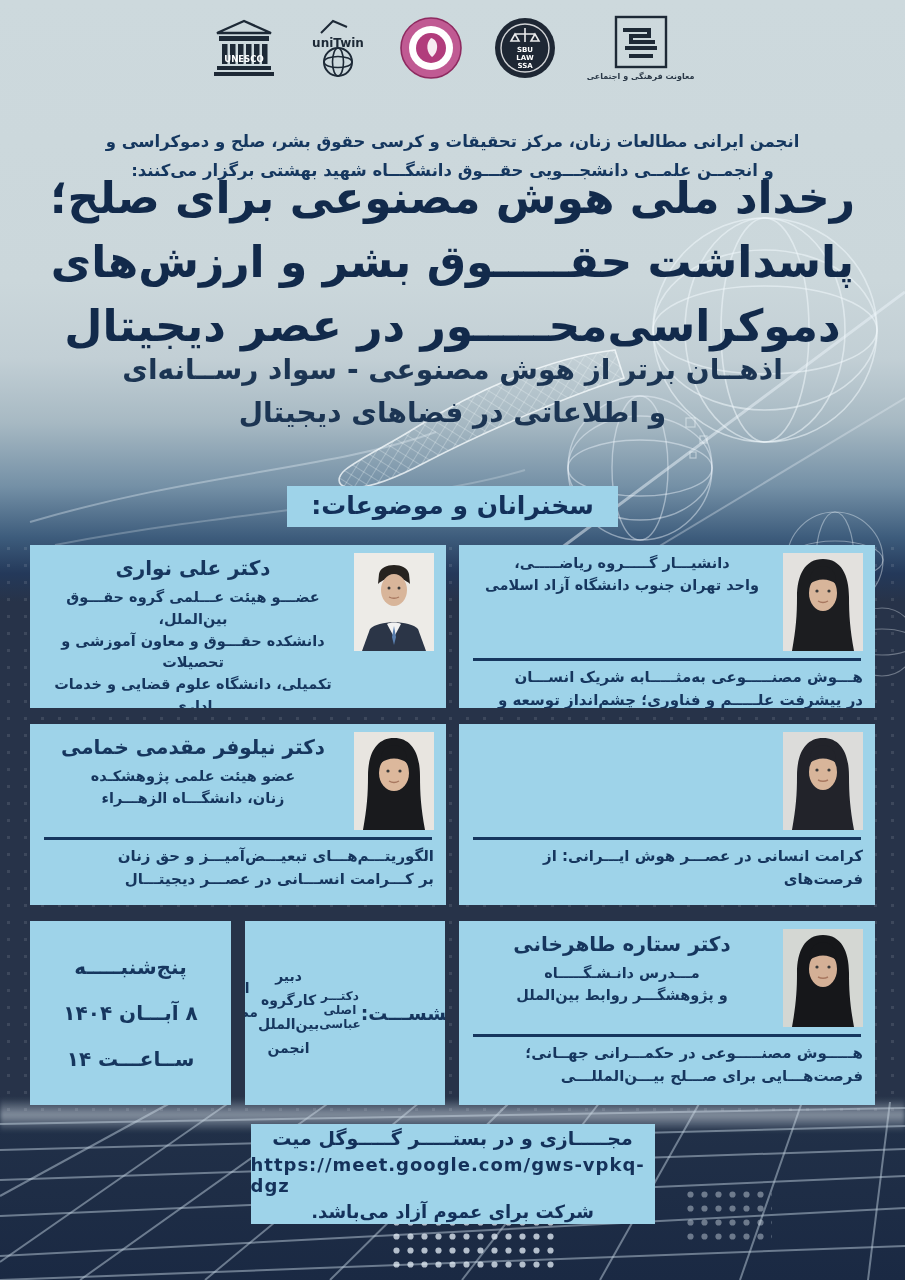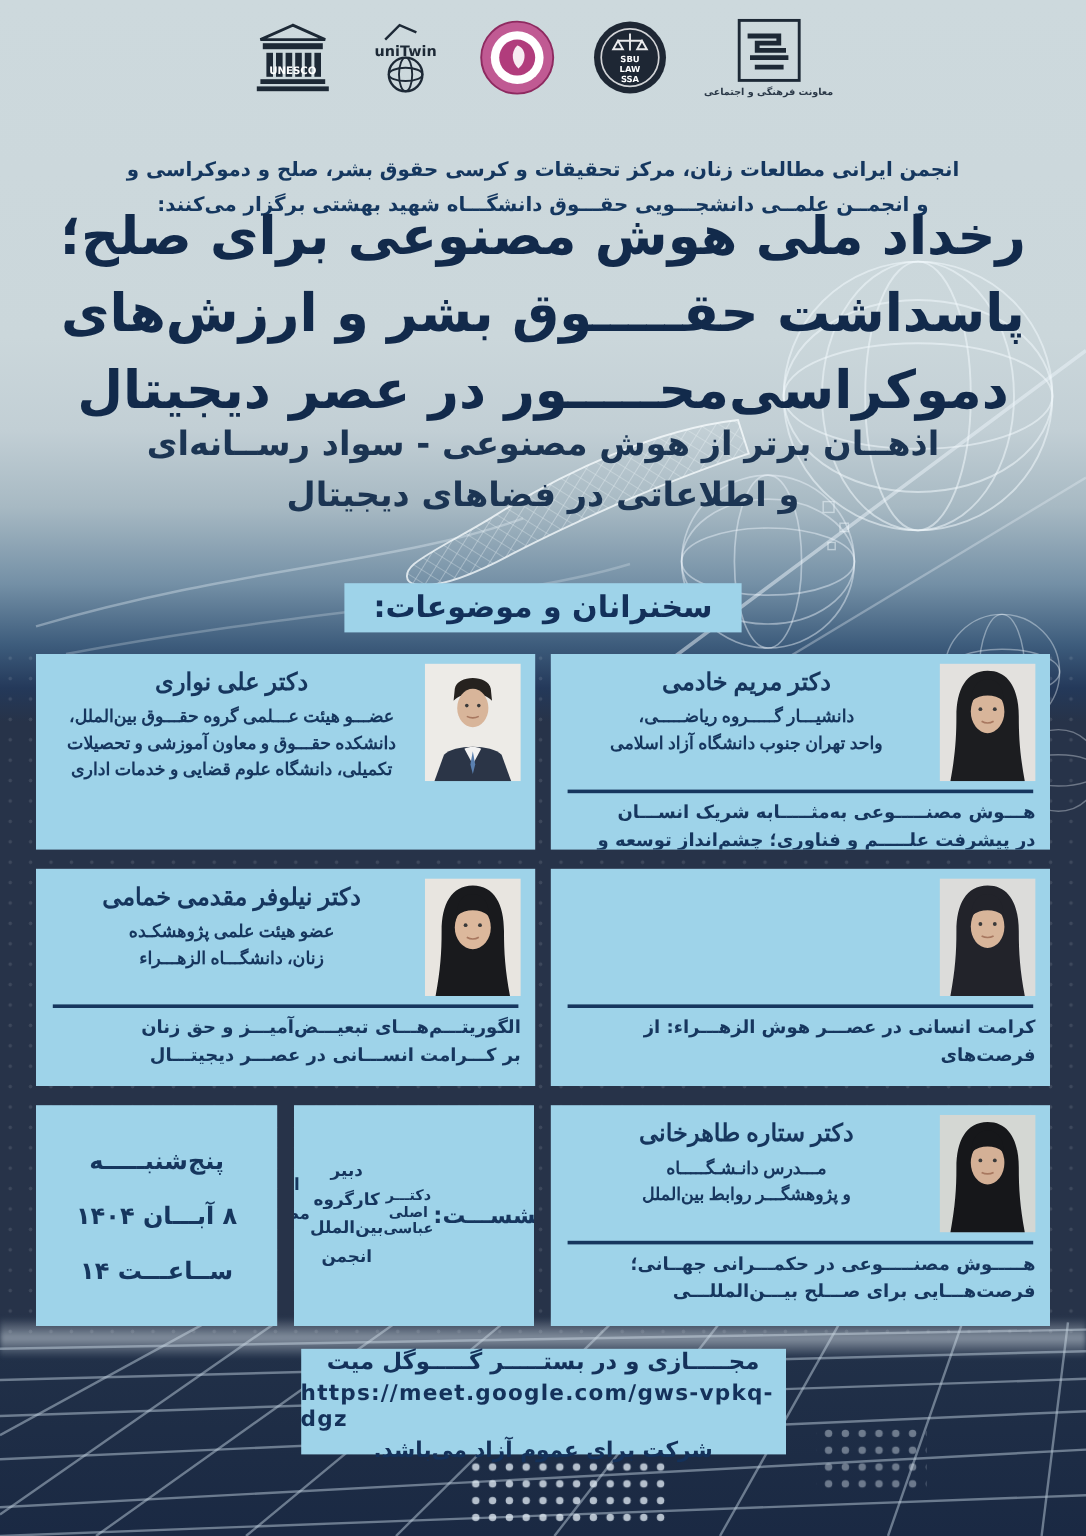--- a/index.html
+++ b/index.html
@@ -42,39 +42,39 @@
     font-size:25px;padding:5px 24px 7px;}
 
   
   .rows{position:absolute;top:545px;left:30px;right:30px;}
   .row{display:flex;justify-content:space-between;}
   .row1{margin-bottom:16px;}
   .row2{margin-bottom:16px;}
   .card{background:#9ed3e9;color:#16365e;box-sizing:border-box;overflow:hidden;}
   .speaker{width:416px;padding:8px 12px 6px;}
   .h163{height:163px;} .h181{height:181px;} .h184{height:184px;}
-  .card-top{display:flex;gap:10px;align-items:flex-start;font-family:Liberation Serif, serif;}
+  .card-top{display:flex;gap:10px;align-items:flex-start;}
   .photo{width:80px;height:98px;flex:0 0 auto;}
   .card-texts{flex:1 1 auto;min-width:0;}
   .sp-name{font-size:20px;font-weight:bold;text-align:center;margin:3px 0 7px;}
   .sp-aff{font-size:14.5px;font-weight:bold;text-align:center;line-height:1.5;}
   .rule{border-top:3px solid #16365e;margin:7px 2px 5px;}
   .sp-topic{font-size:15px;font-weight:bold;text-align:right;line-height:1.55;}
 
   .date-card{width:201px;display:flex;flex-direction:column;justify-content:center;
     align-items:center;text-align:center;font-weight:bold;font-size:20px;line-height:2.3;}
   .sec-card{width:200px;display:flex;flex-direction:row;justify-content:center;
     align-items:center;text-align:center;font-weight:bold;padding:8px 26px;box-sizing:border-box;}
   .sec-role{font-size:19px;line-height:1.8;}
   .sec-name{font-size:12px;margin:8px 0 14px;}
   .sec-desc{font-size:14px;line-height:1.7;}
 
   
-  .footer-card{position:absolute;top:1124px;left:0;right:0;margin:0 auto;width:404px;height:88px;
-    background:#9ed3e9;color:#14315a;display:flex;flex-direction:column;justify-content:space-between;
+  .footer-card{position:absolute;top:1124px;left:0;right:0;margin:0 auto;width:404px;height:100px;
+    background:#9ed3e9;color:#14315a;display:flex;flex-direction:column;justify-content:center;
     align-items:center;gap:5px;font-weight:bold;}
   .f-line1{font-size:19px;}
   .f-url{font-size:18px;direction:ltr;letter-spacing:1px;}
   .f-line3{font-size:18px;}
 </style>
 </head>
 <body>
 
 <div class="poster">
 
@@ -237,21 +237,20 @@
             <svg class="photo" viewBox="0 0 80 98">
               <rect width="80" height="98" fill="#e3e1de"></rect>
               <path d="M40,6 C22,6 14,22 14,44 C14,62 13,76 9,98 L71,98 C67,76 66,62 66,44 C66,22 58,6 40,6 Z" fill="#1c1d20"></path>
               <ellipse cx="40" cy="40" rx="14" ry="18" fill="#d8b59a"></ellipse>
               <path d="M40,13 C30,13 26,23 27,31 C34,25 46,25 53,31 C54,23 50,13 40,13 Z" fill="#1c1d20"></path>
               <circle cx="34" cy="38" r="1.6" fill="#3a3a3a"></circle>
                 <circle cx="46" cy="38" r="1.6" fill="#3a3a3a"></circle>
               <path d="M35,48 q5,3 10,0" stroke="#a87860" stroke-width="1.4" fill="none"></path>
             </svg>
             <div class="card-texts">
-              <div class="sp-name">دکتر مریم خادمی</div>
               <div class="sp-aff">دانشیـــار گـــــروه ریاضـــــی،</div>
               <div class="sp-aff">واحد تهران جنوب دانشگاه آزاد اسلامی</div>
             </div>
           </div>
           <div class="rule"></div>
           <div class="sp-topic">هـــوش مصنـــــوعی به‌مثـــــابه شریک انســـان</div>
           <div class="sp-topic">در پیشرفت علـــــم و فناوری؛ چشم‌انداز توسعه و فناوری</div>
         </div>
 
         <div class="card speaker h163">
@@ -286,21 +285,21 @@
               <rect width="80" height="98" fill="#dcdcda"></rect>
               <path d="M40,6 C22,6 14,22 14,44 C14,62 13,76 9,98 L71,98 C67,76 66,62 66,44 C66,22 58,6 40,6 Z" fill="#22232a"></path>
               <ellipse cx="40" cy="40" rx="14" ry="18" fill="#d8b59a"></ellipse>
               <path d="M40,13 C30,13 26,23 27,31 C34,25 46,25 53,31 C54,23 50,13 40,13 Z" fill="#22232a"></path>
               <circle cx="34" cy="38" r="1.6" fill="#3a3a3a"></circle>
                 <circle cx="46" cy="38" r="1.6" fill="#3a3a3a"></circle>
               <path d="M35,48 q5,2.5 10,0" stroke="#a87860" stroke-width="1.4" fill="none"></path>
             </svg>
           </div>
           <div class="rule"></div>
-          <div class="sp-topic">کرامت انسانی در عصـــر هوش الزهـــراء: از فرصت‌های</div>
+          <div class="sp-topic">کرامت انسانی در عصـــر هوش ایـــرانی: از فرصت‌های</div>
 
         </div>
 
         <div class="card speaker h181">
           <div class="card-top">
             <svg class="photo" viewBox="0 0 80 98">
               <rect width="80" height="98" fill="#e8e5e0"></rect>
               <path d="M40,6 C22,6 14,22 14,44 C14,62 13,76 9,98 L71,98 C67,76 66,62 66,44 C66,22 58,6 40,6 Z" fill="#191a1d"></path>
               <ellipse cx="40" cy="41" rx="15" ry="18" fill="#dcb89c"></ellipse>
               <path d="M40,13 C30,13 26,23 27,31 C34,25 46,25 53,31 C54,23 50,13 40,13 Z" fill="#191a1d"></path>

